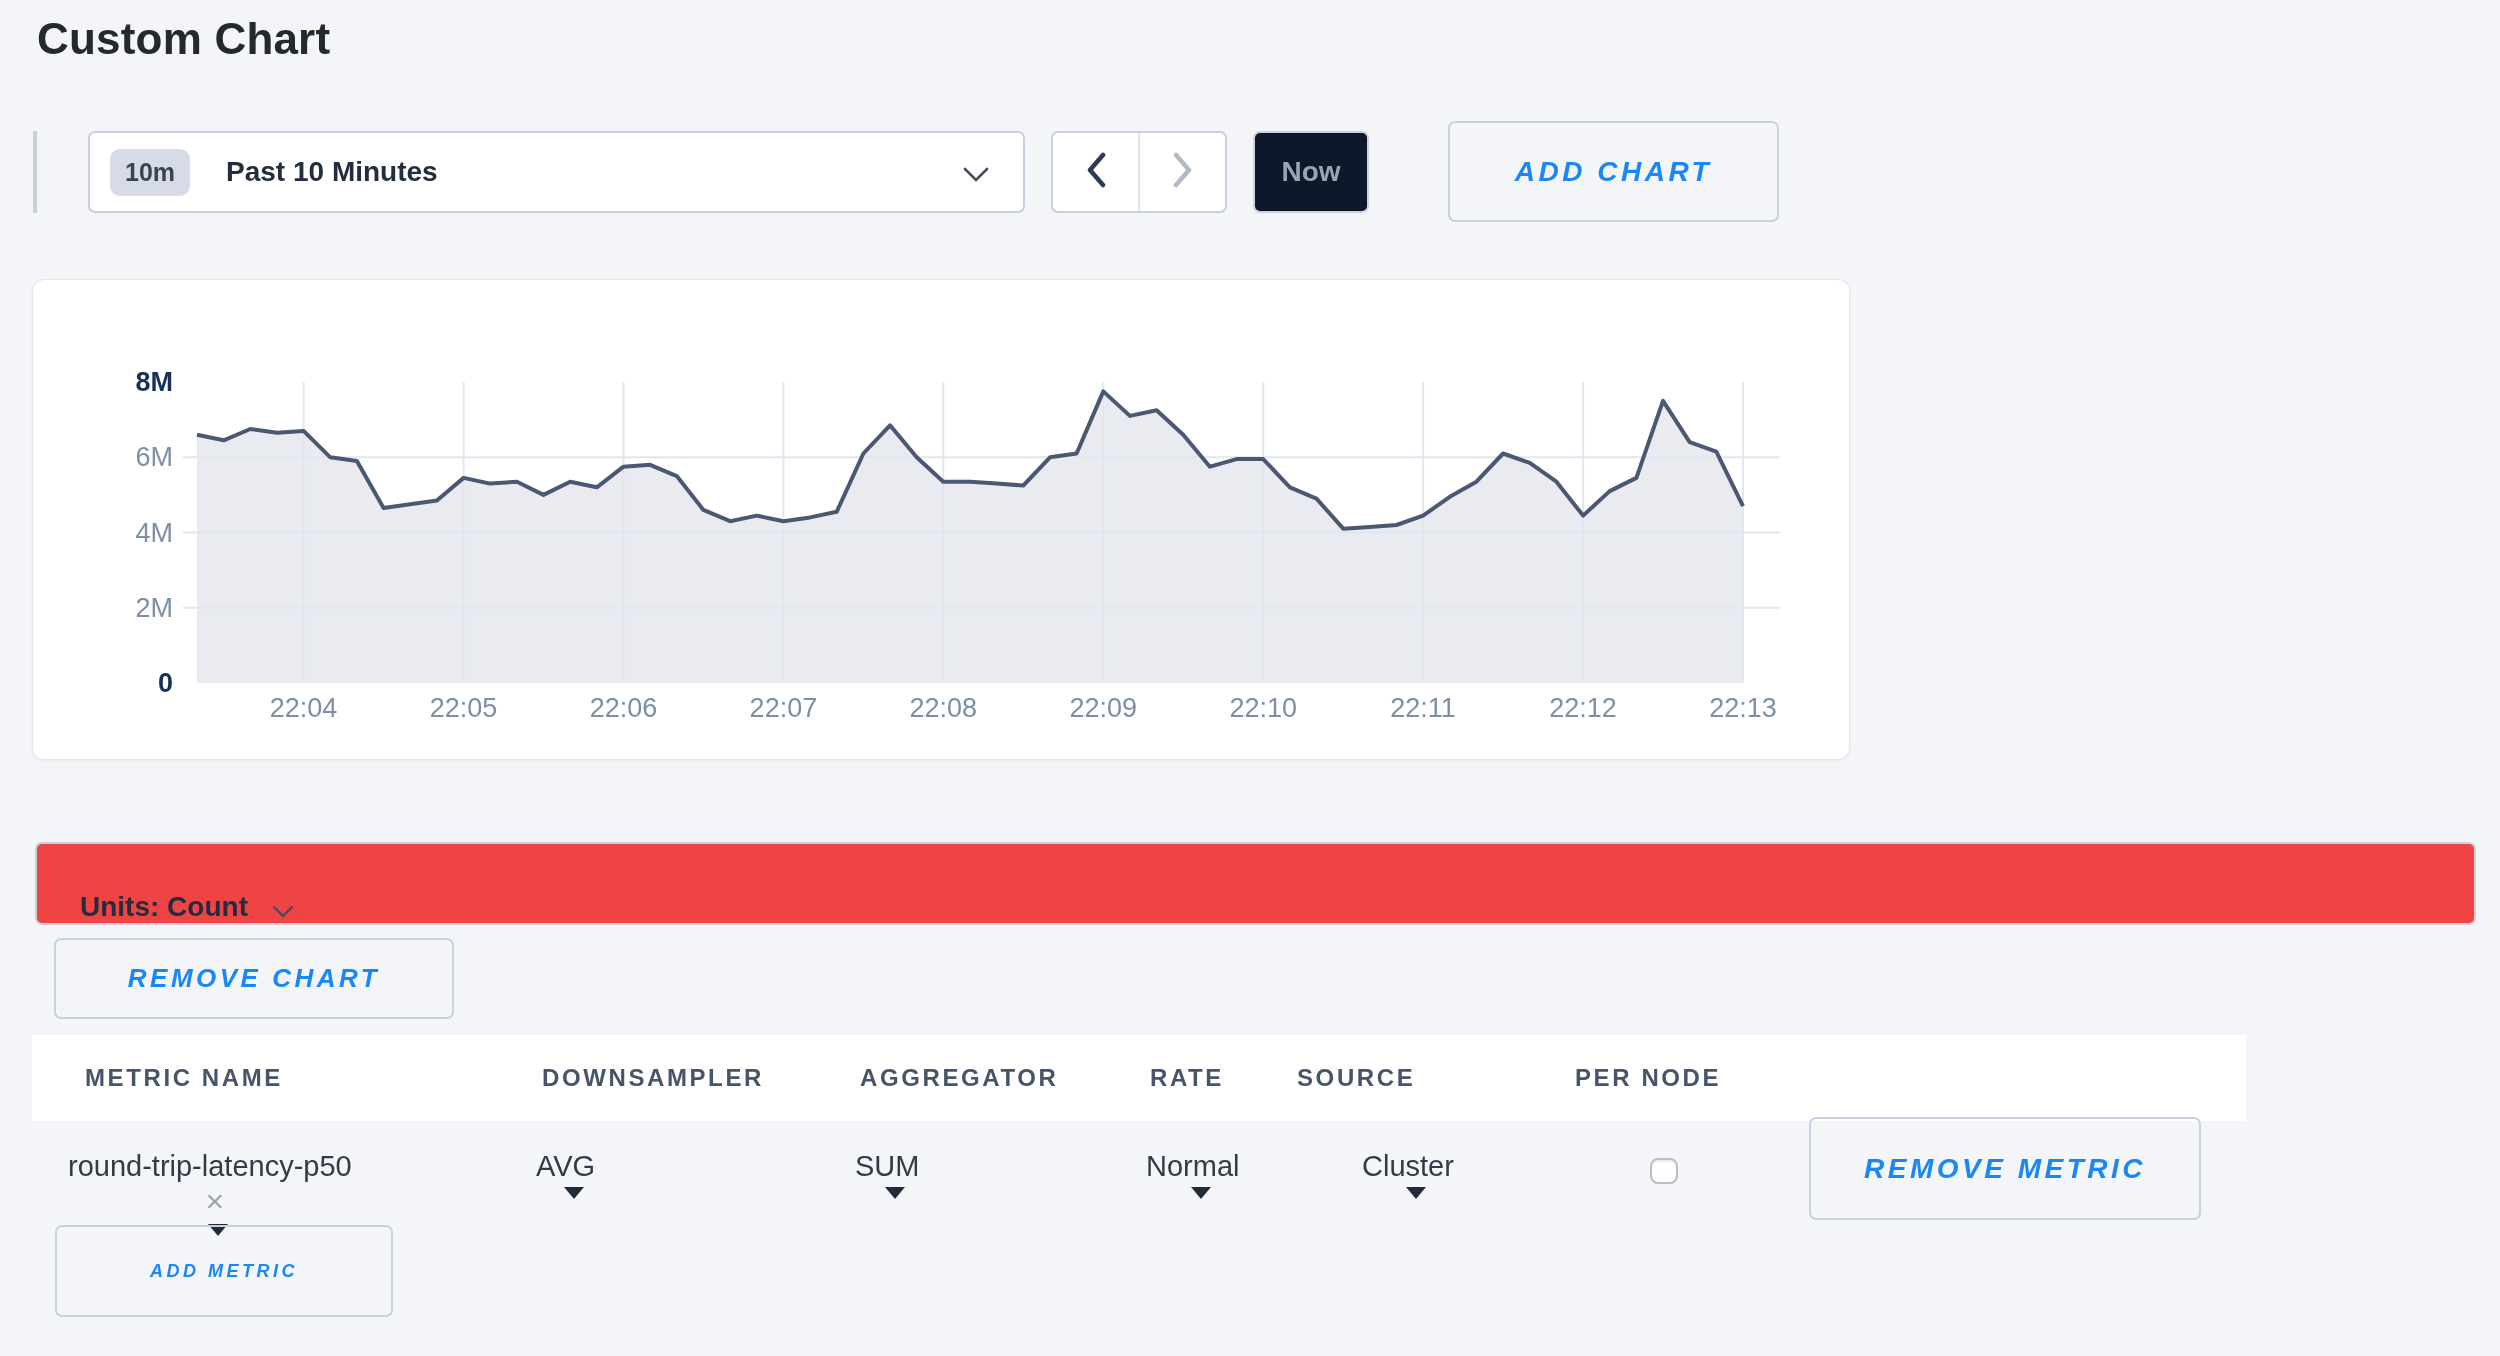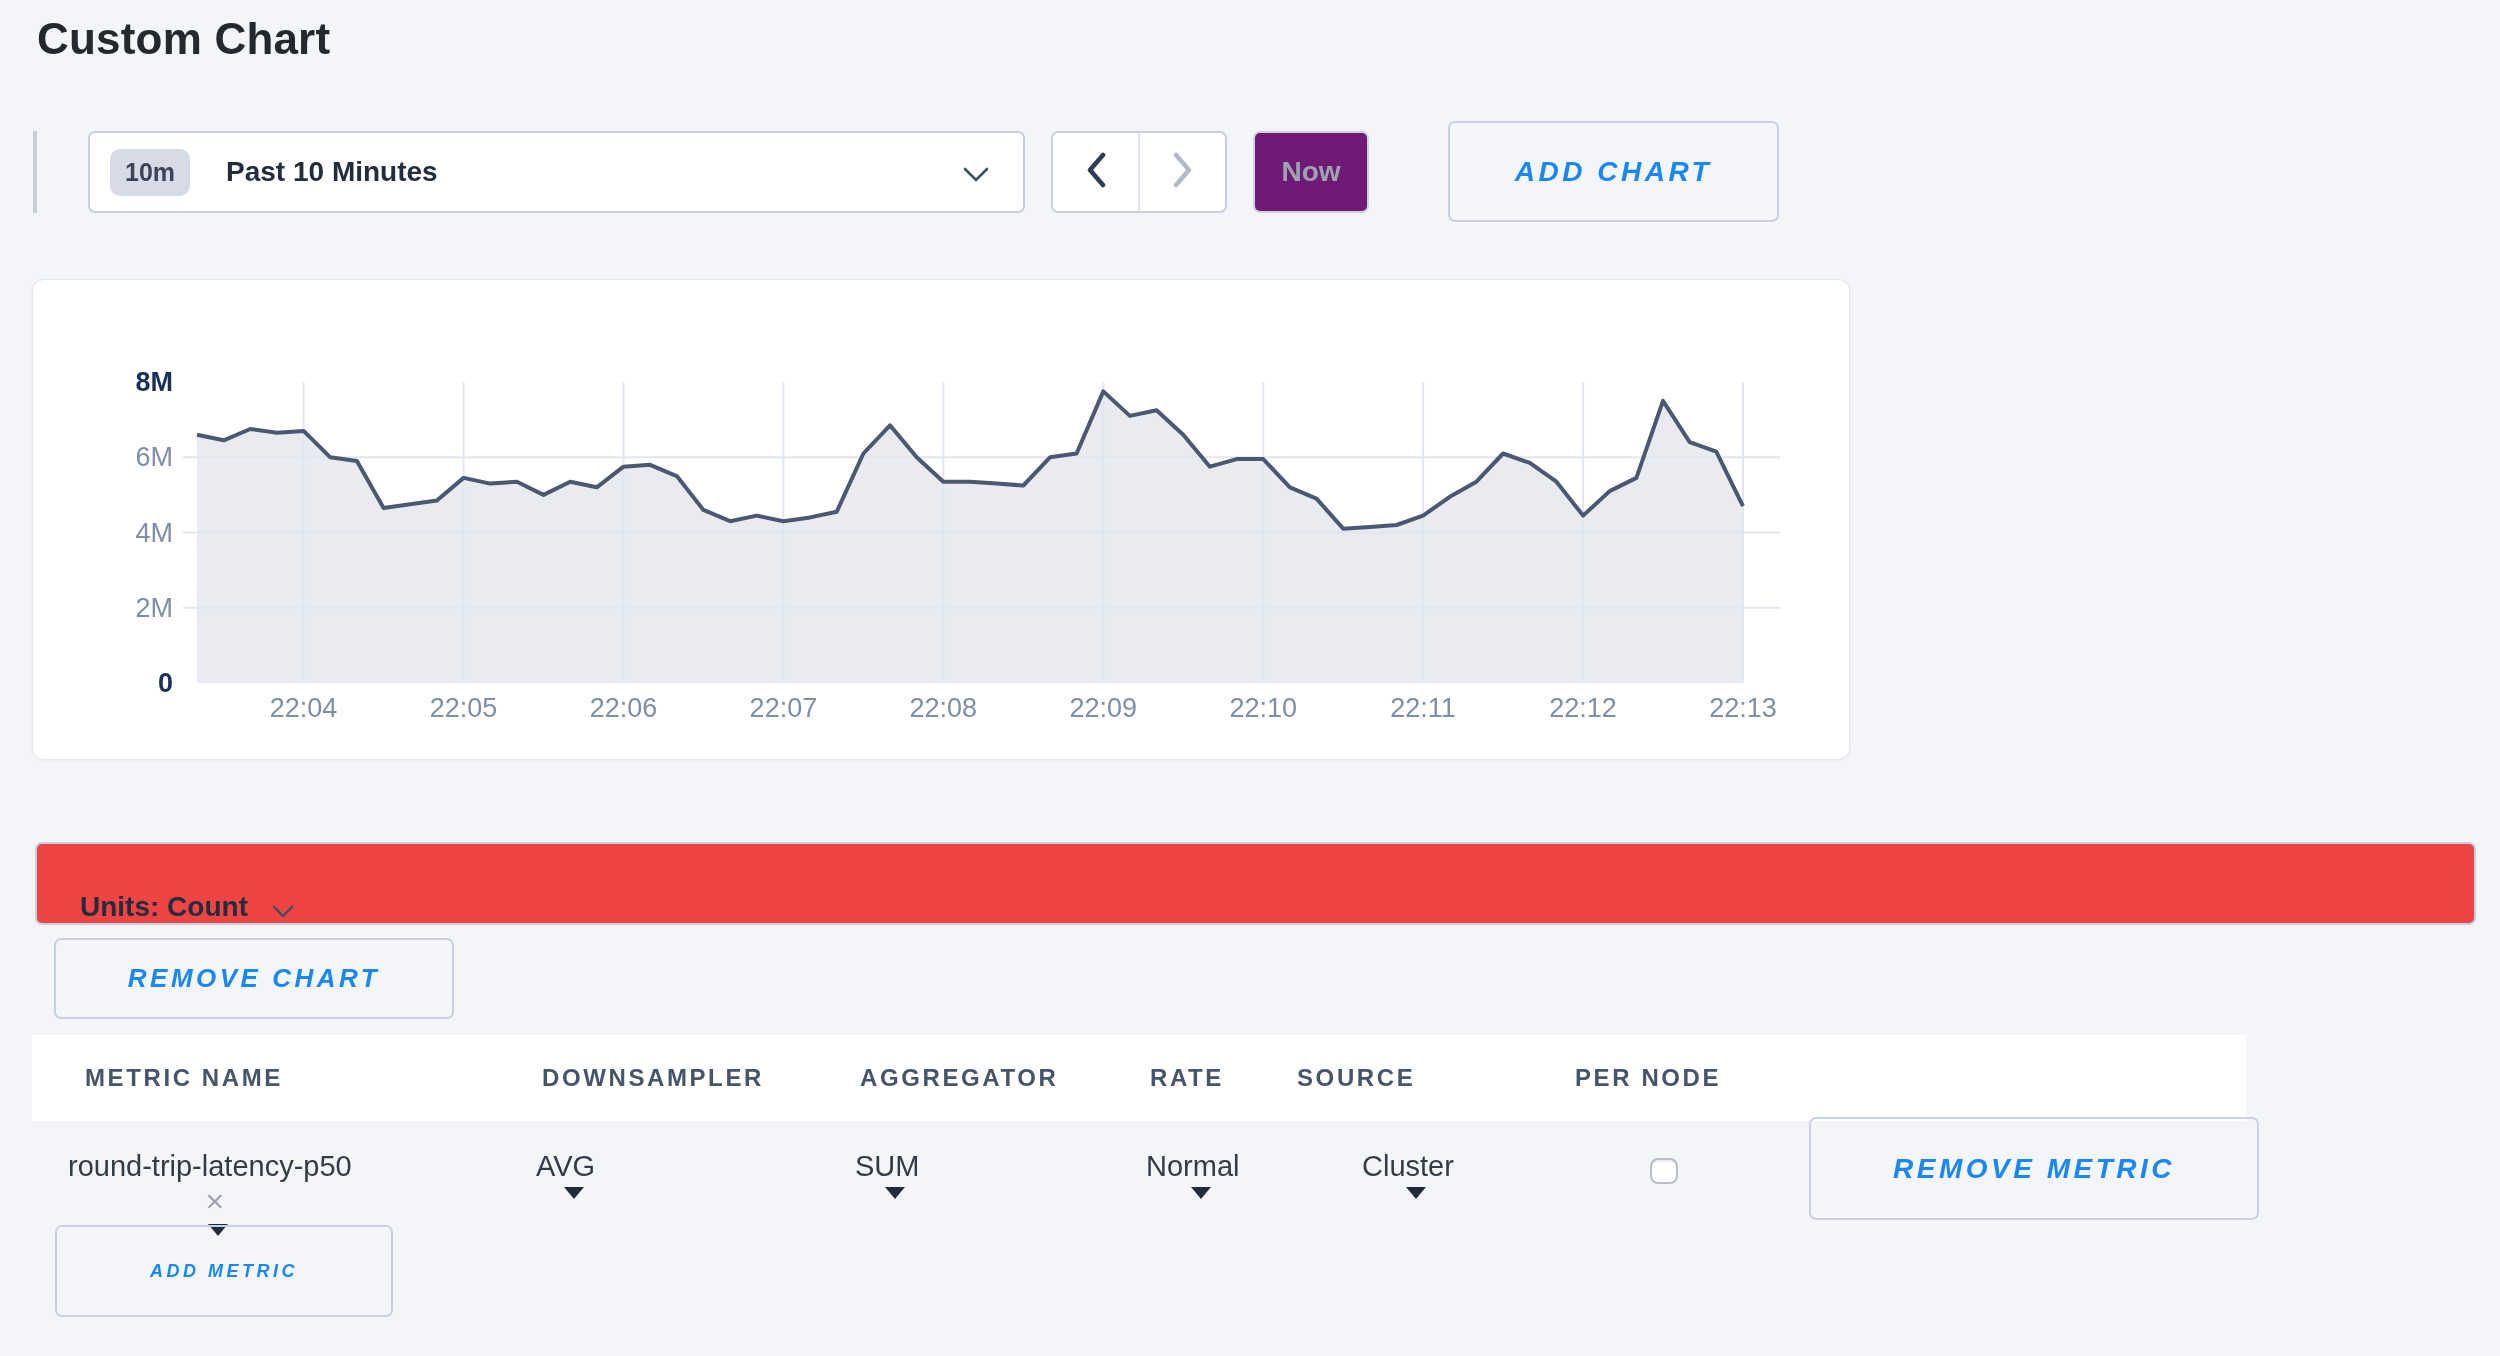--- a/index.html
+++ b/index.html
@@ -20,21 +20,21 @@
 
   .arrow-group{left:1051px;top:131px;width:176px;height:82px;background:#fff;border:2px solid #c9cfdf;
     border-radius:7px;box-sizing:border-box;display:flex;}
   .arrow-cell{width:50%;height:100%;display:flex;align-items:center;justify-content:center;cursor:pointer;}
   .arrow-cell.right{border-left:2px solid #dfe3ec;}
 
   .btn{box-sizing:border-box;border:2px solid #c9d0e2;border-radius:7px;display:flex;align-items:center;
     justify-content:center;cursor:pointer;background:transparent;}
   .btn-blue{color:#1987f5;font-weight:700;letter-spacing:3.5px;font-style:italic;}
   .now-btn{left:1253px;top:131px;width:116px;height:82px;font-size:28px;font-weight:700;color:#9ba4b1;
-    border-color:#ccd2e0;background:#701a75;}
+    border-color:#ccd2e0;background:#0f172a;}
   .add-chart-btn{left:1448px;top:121px;width:331px;height:101px;font-size:28px;}
 
   
   .chart-panel{left:32px;top:279px;width:1816px;height:479px;background:#fff;border:1px solid #e4e7ee;
     border-radius:12px;box-shadow:0 1px 3px rgba(60,70,100,.06);}
   .chart-panel svg{position:absolute;left:0;top:0;}
 
   
   .units-bar{left:35px;top:842px;width:2441px;height:83px;background:#ef4444;border:2px solid #c9cfdf;
     border-radius:7px;box-sizing:border-box;display:flex;align-items:flex-end;cursor:pointer;}
@@ -46,21 +46,21 @@
   
   .table-header{left:32px;top:1035px;width:2214px;height:86px;background:#fff;}
   .col-head{position:absolute;top:29px;font-size:24px;font-weight:700;letter-spacing:2.6px;color:#47556b;white-space:nowrap;}
 
   .row-cell{position:absolute;top:1150px;font-size:29px;color:#333b48;display:flex;align-items:center;cursor:pointer;white-space:nowrap;flex-direction:column;}
   .close-x{color:#9aa3b2;font-size:32px;margin-left:10px;cursor:pointer;}
   .caret{width:0;height:0;border-left:10px solid transparent;border-right:10px solid transparent;
     border-top:12px solid #222b3a;margin-left:16px;margin-top:4px;}
   .checkbox{left:1650px;top:1158px;width:28px;height:26px;background:#fff;border:2px solid #b9bfc9;
     border-radius:8px;box-sizing:border-box;box-shadow:inset 0 2px 2px rgba(0,0,0,.08);cursor:pointer;}
-  .remove-metric-btn{left:1809px;top:1117px;width:450px;height:103px;font-size:28px;}
+  .remove-metric-btn{left:1809px;top:1117px;width:392px;height:103px;font-size:28px;}
   .add-metric-btn{left:55px;top:1225px;width:338px;height:92px;font-size:18px;}
 </style>
 </head>
 <body>
 
 <div id="app">
 
   <div class="abs page-title">Custom Chart</div>
 
   <div class="abs tb-divider"></div>

